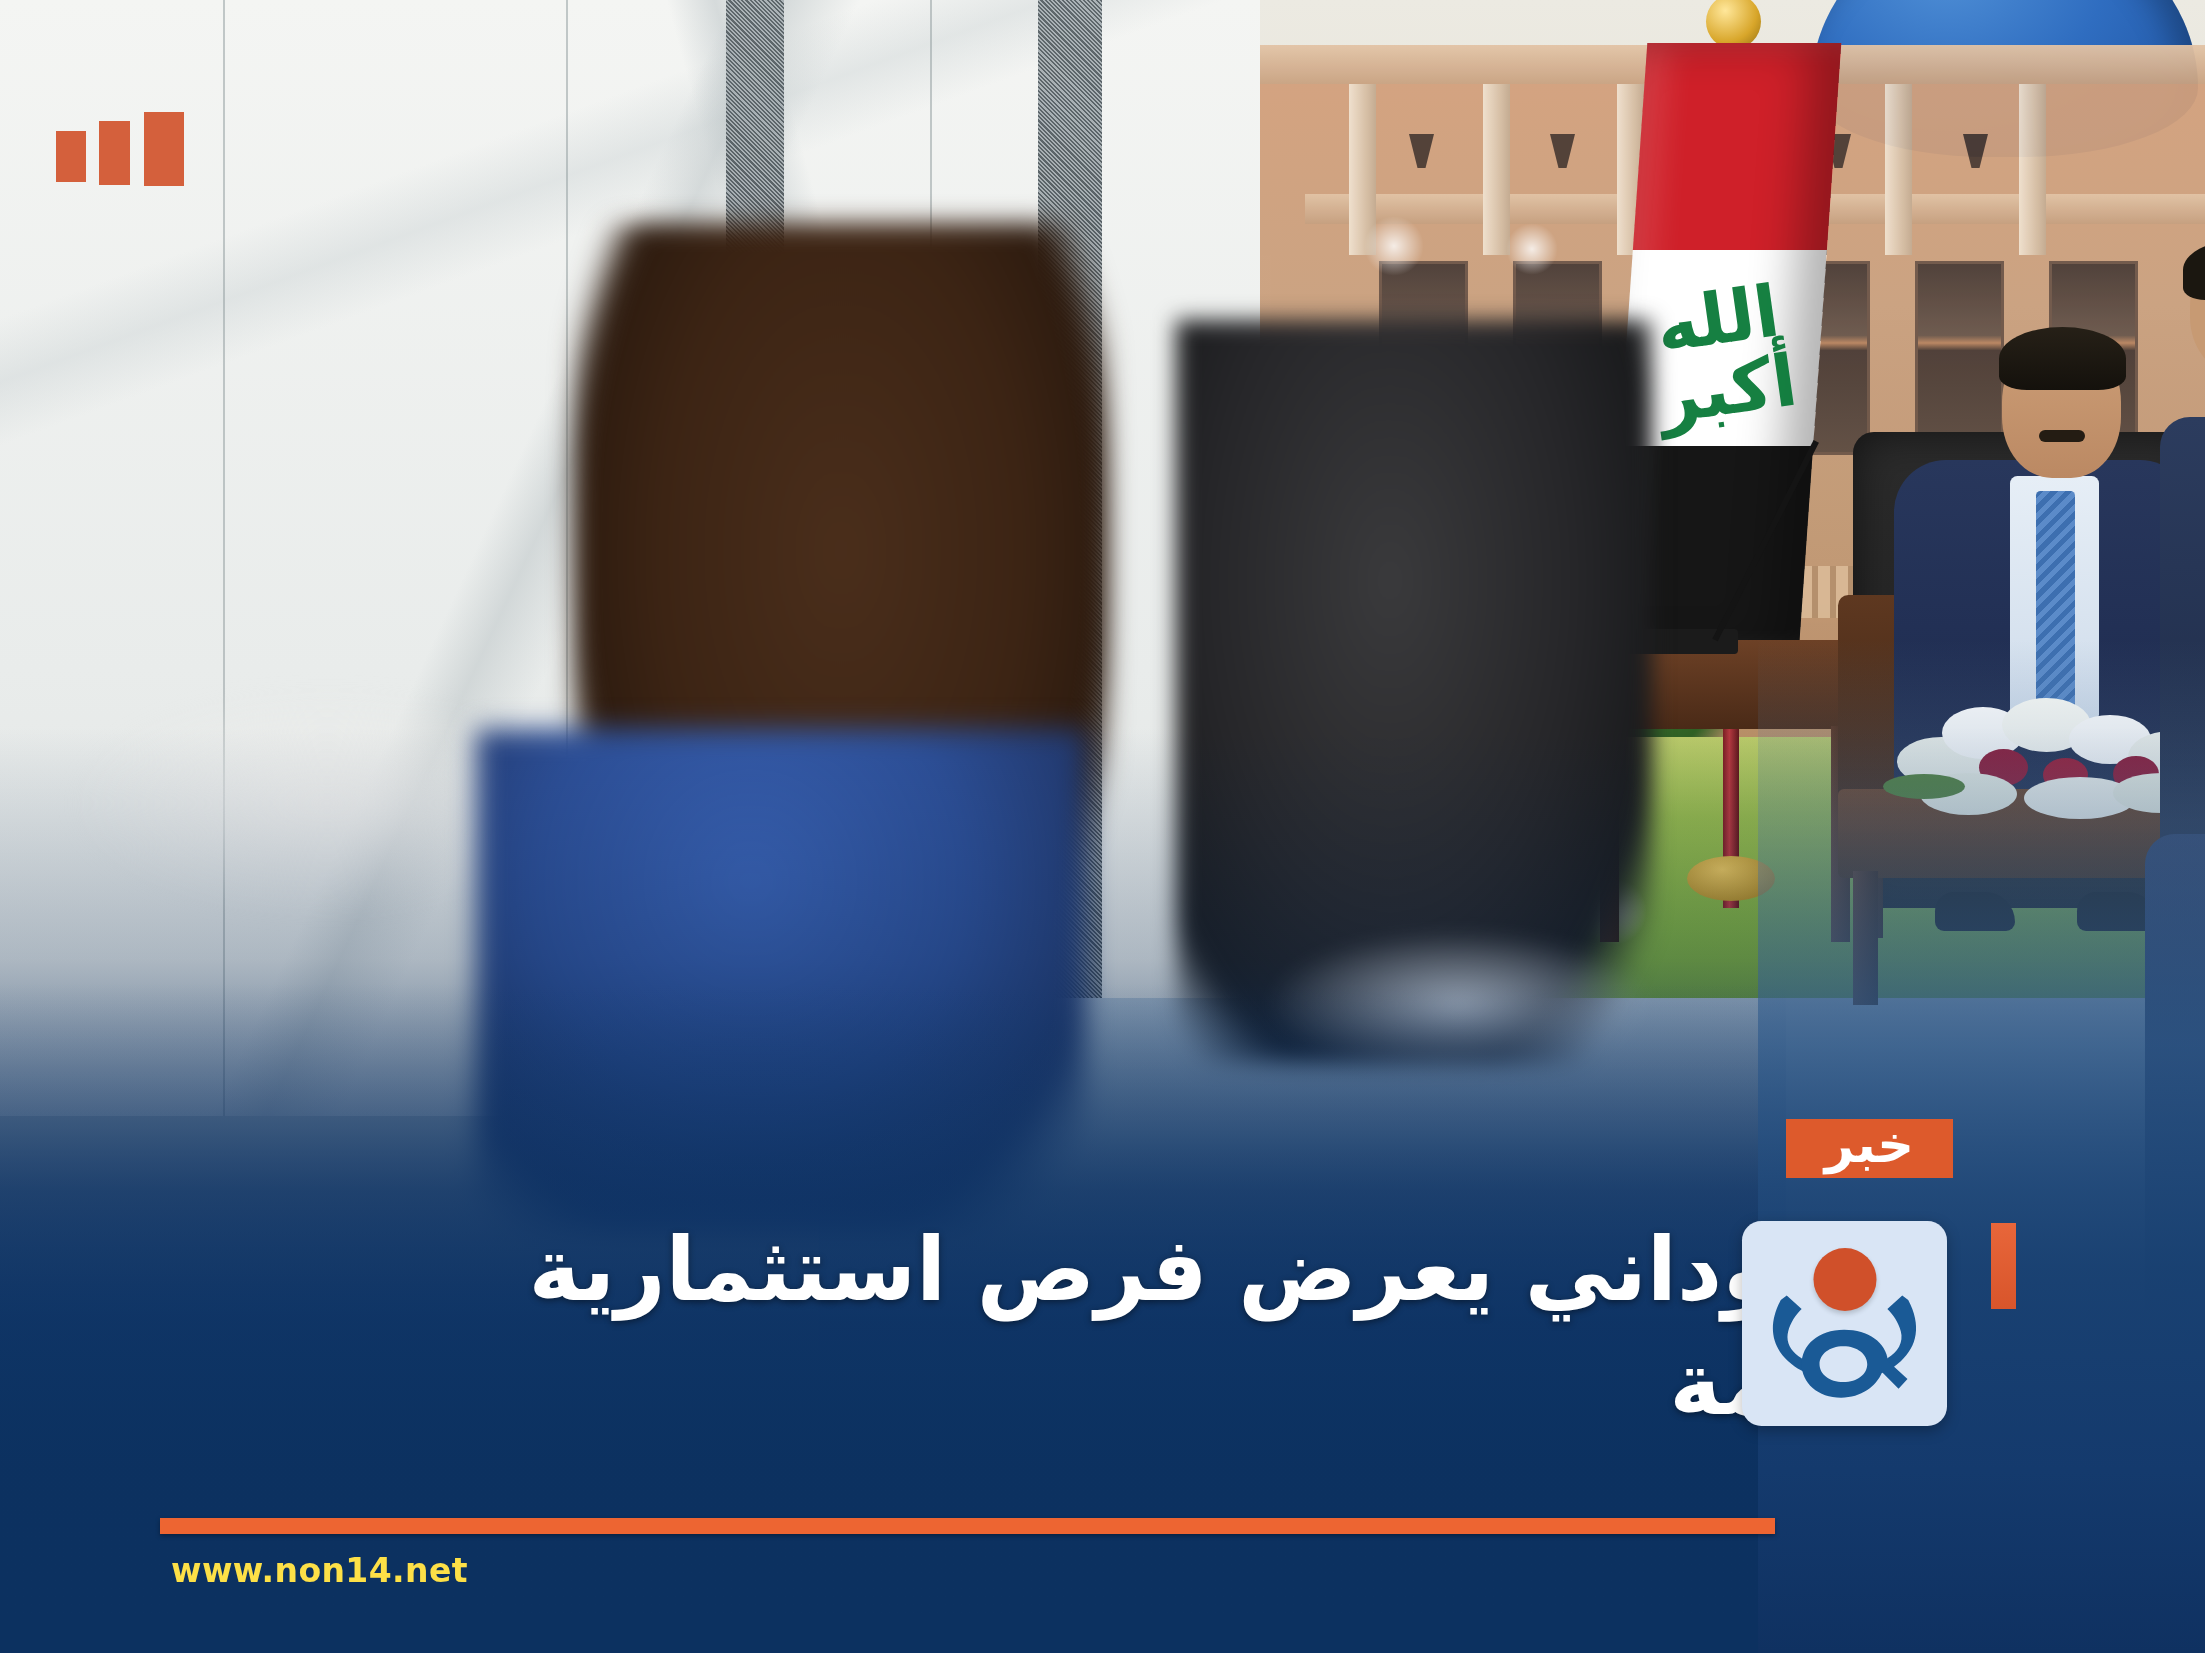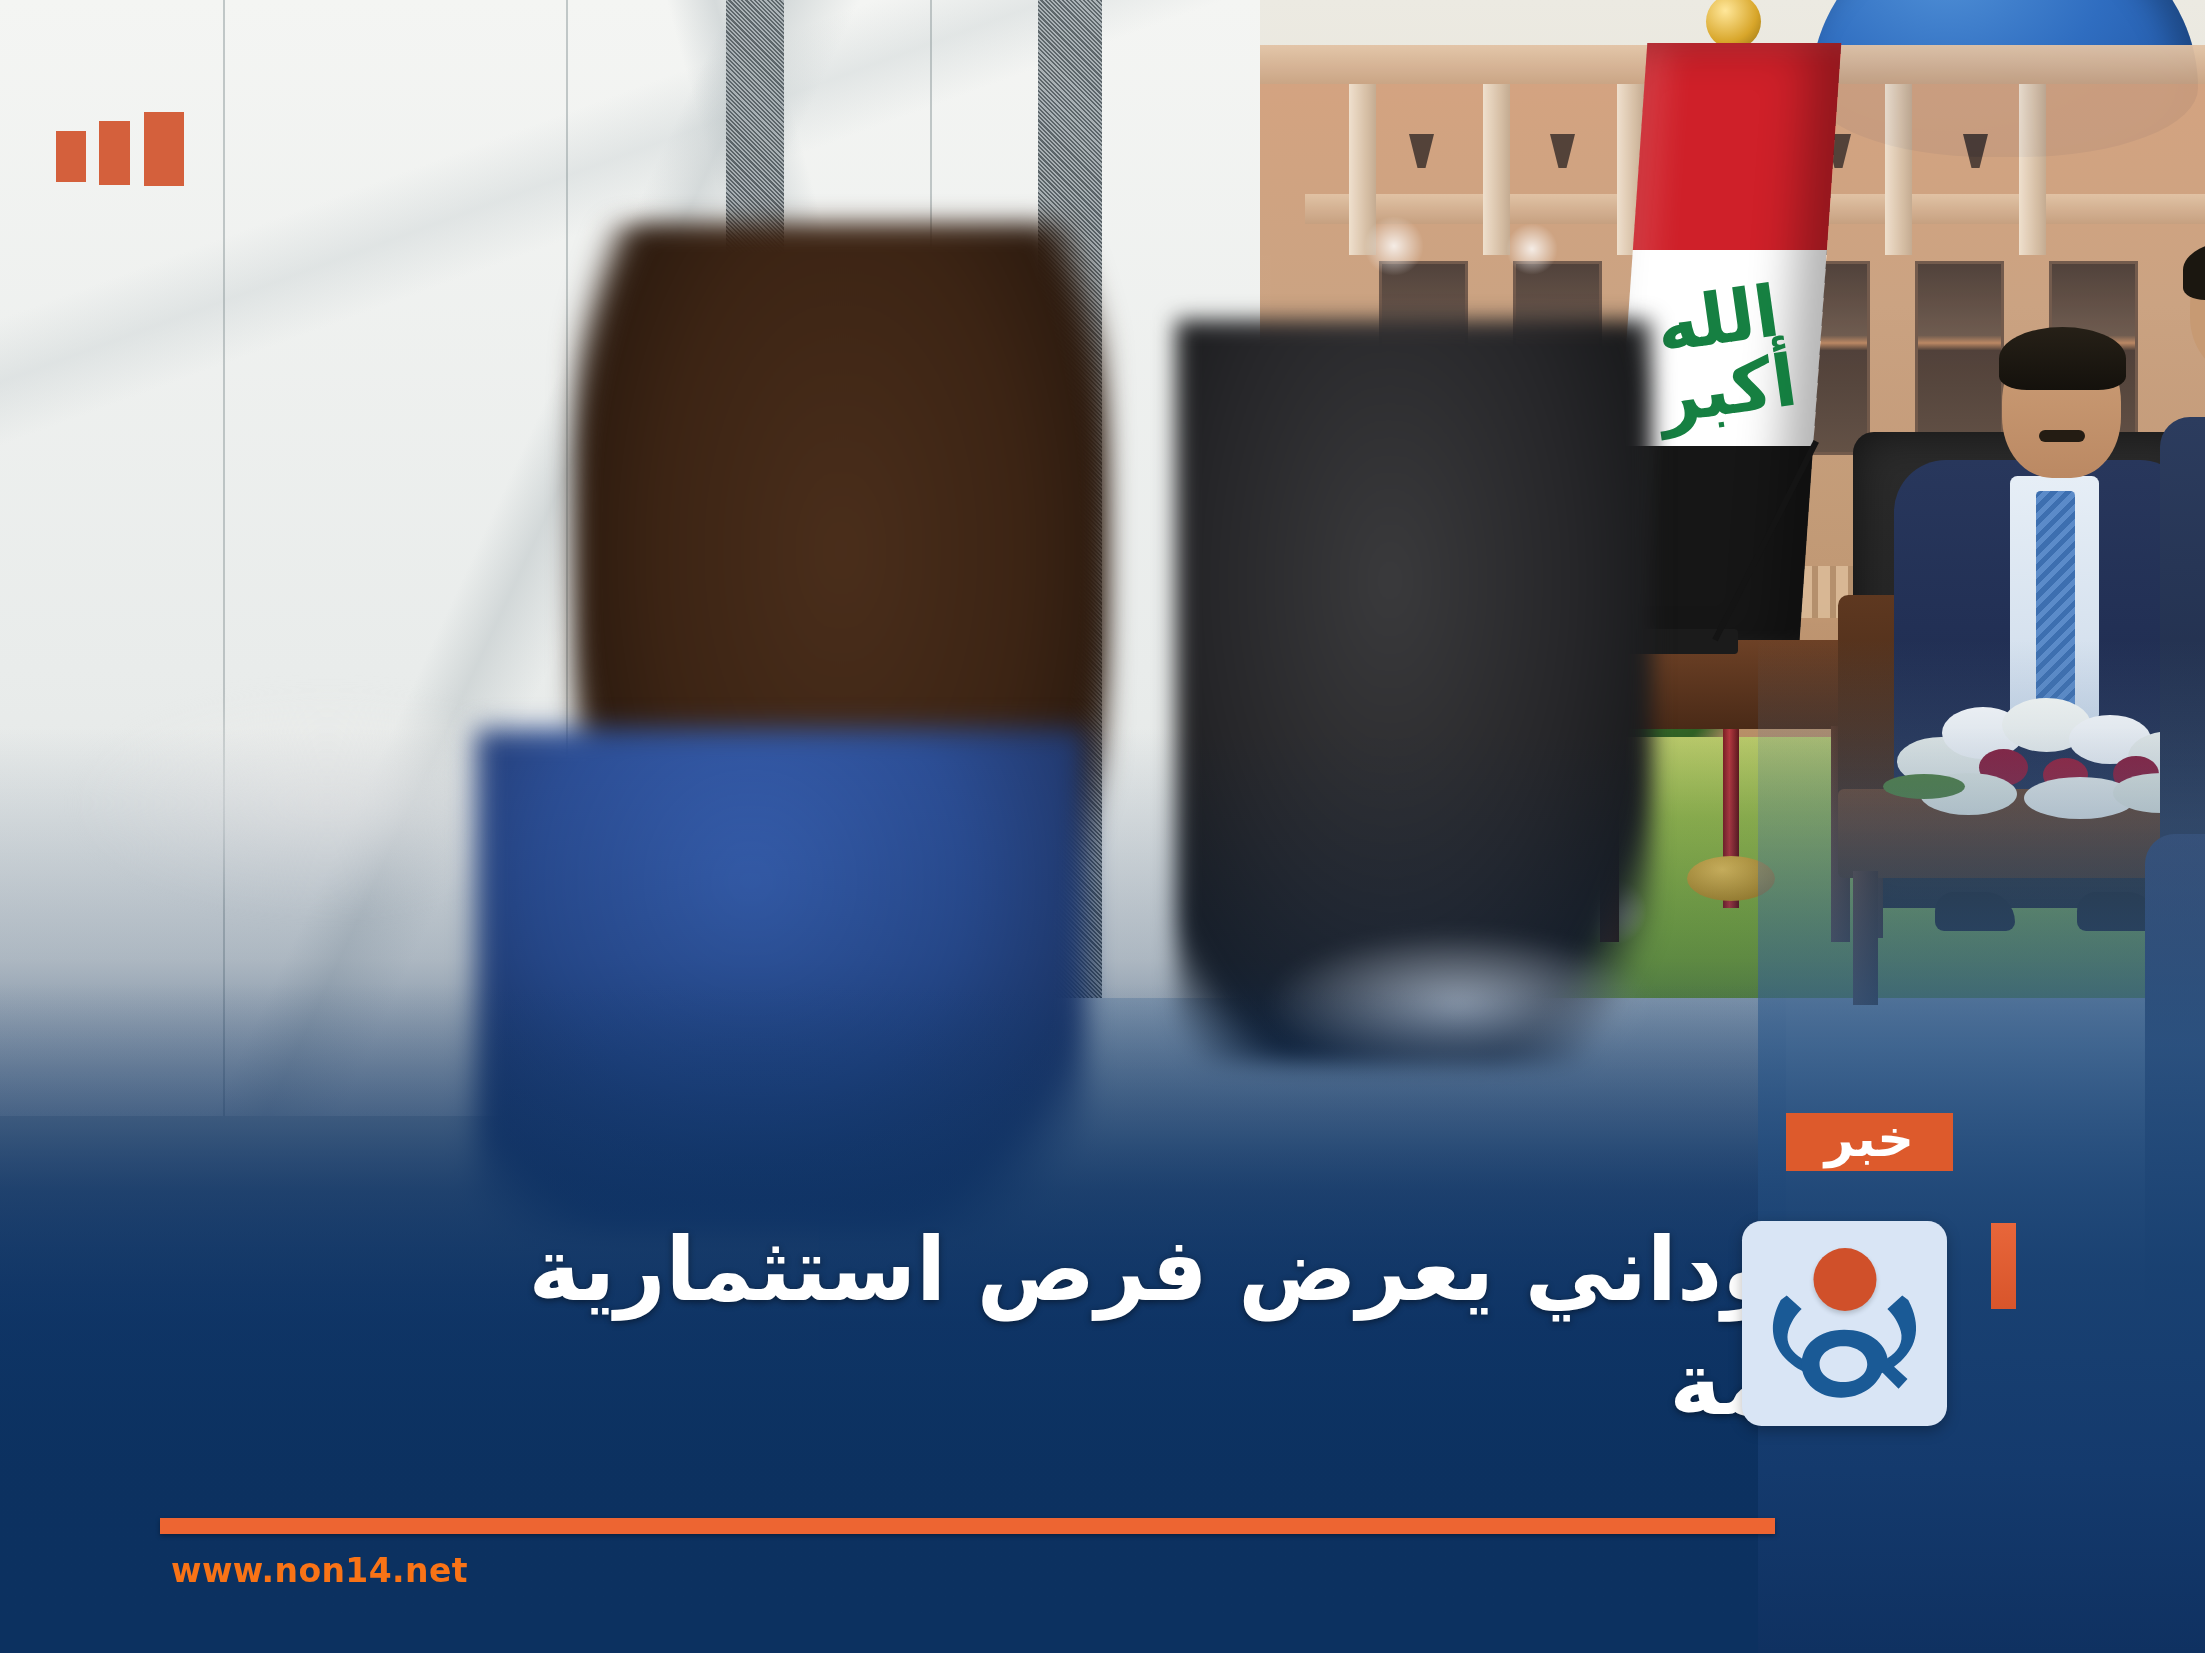--- a/index.html
+++ b/index.html
@@ -194,27 +194,27 @@
   .hl-accent{
     position:absolute;right:-86px;top:10.4px;width:25px;height:86px;
     background:linear-gradient(180deg,#e8663a,#d8552b);
   }
   .divider{
     position:absolute;left:160px;top:1518px;width:1615px;height:16.4px;
     background:#ed6532;box-shadow:0 1.5px 4.5px rgba(0,0,0,.35);
   }
   .siteurl{
     position:absolute;left:171px;top:1551px;
-    color:#f97316;font-size:33px;font-weight:bold;letter-spacing:0.4px;direction:ltr;
+    color:#fde047;font-size:33px;font-weight:bold;letter-spacing:0.4px;direction:ltr;
   }
 
   
   .newsbadge{
     position:absolute;right:252px;top:1113px;
-    display:flex;align-items:flex-start;height:71px;
+    display:flex;align-items:center;height:71px;
   }
   .nb-box{
     background:#dd5a2c;color:#fff;font-weight:bold;font-size:51px;
     padding:0 39px 7.4px 39px;display:flex;align-items:center;justify-content:center;
     line-height:1;
   }
   .nb-tick{width:27px;background:#ffffff;margin-right:-0.7px;}
 
   .logobox{
     position:absolute;right:258px;top:1221px;width:205px;height:205px;

